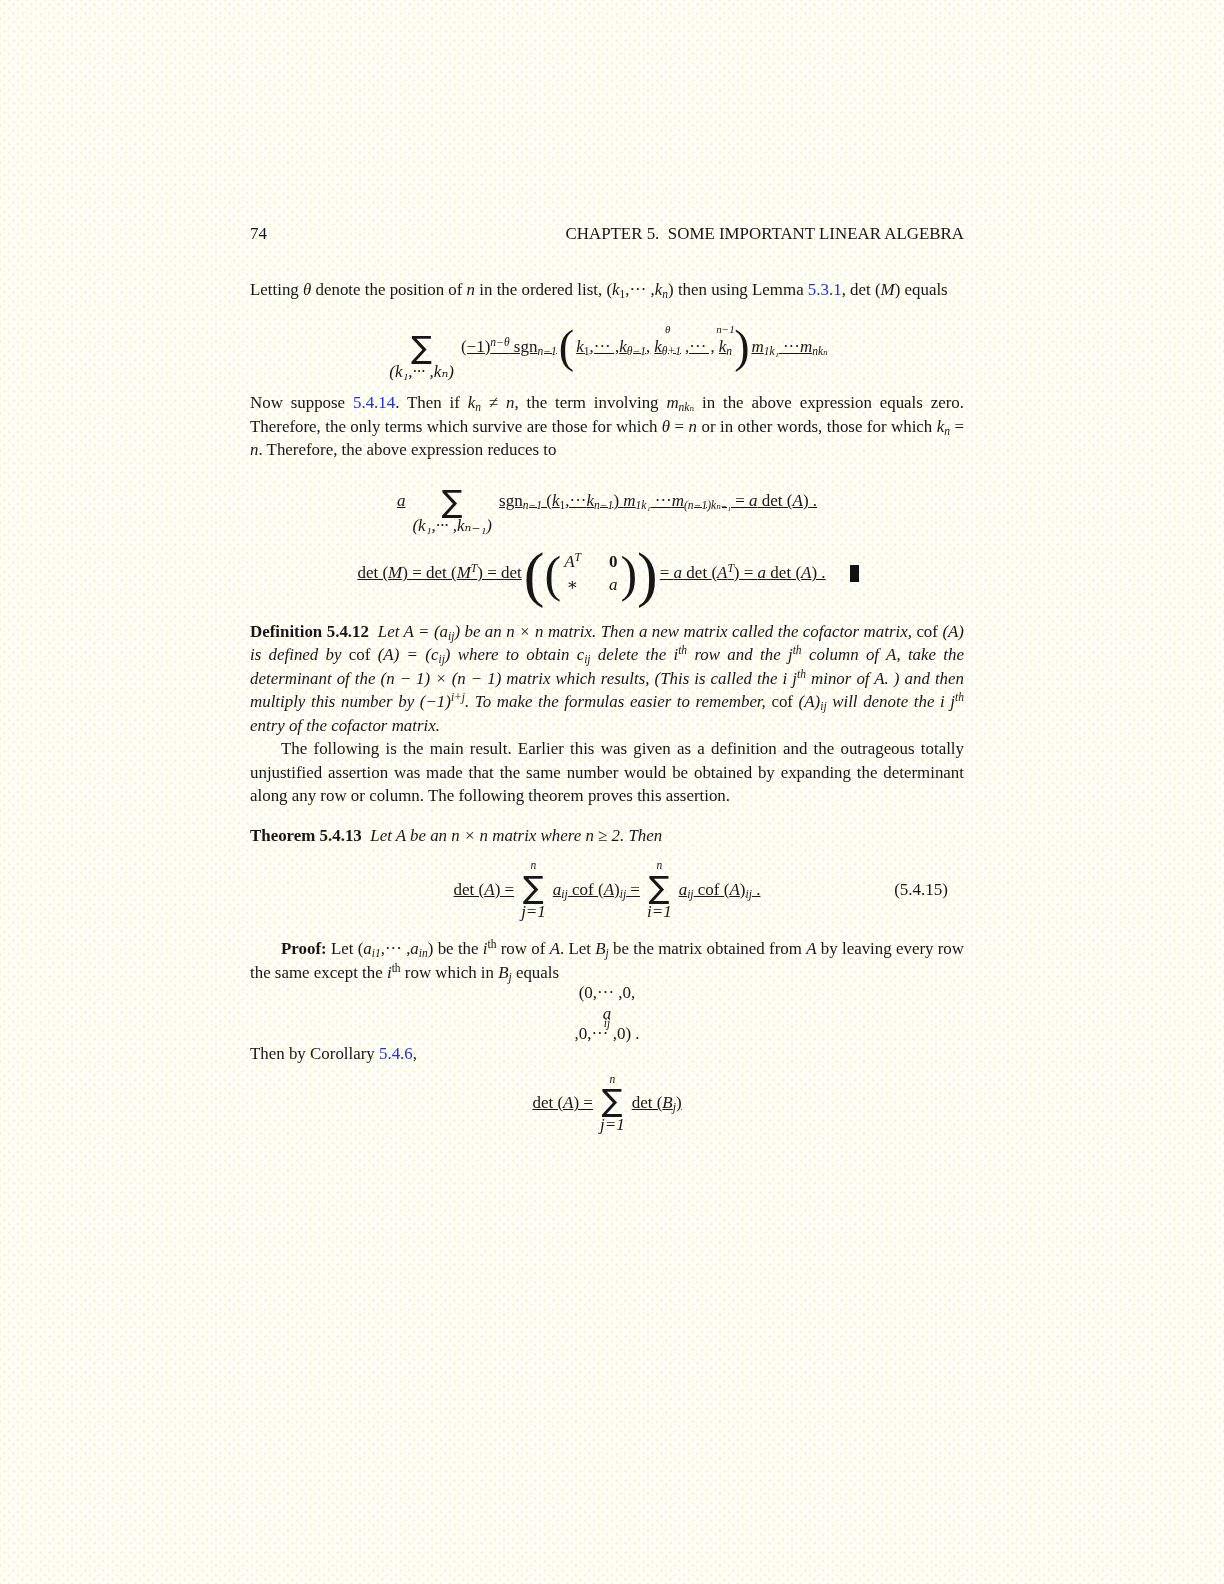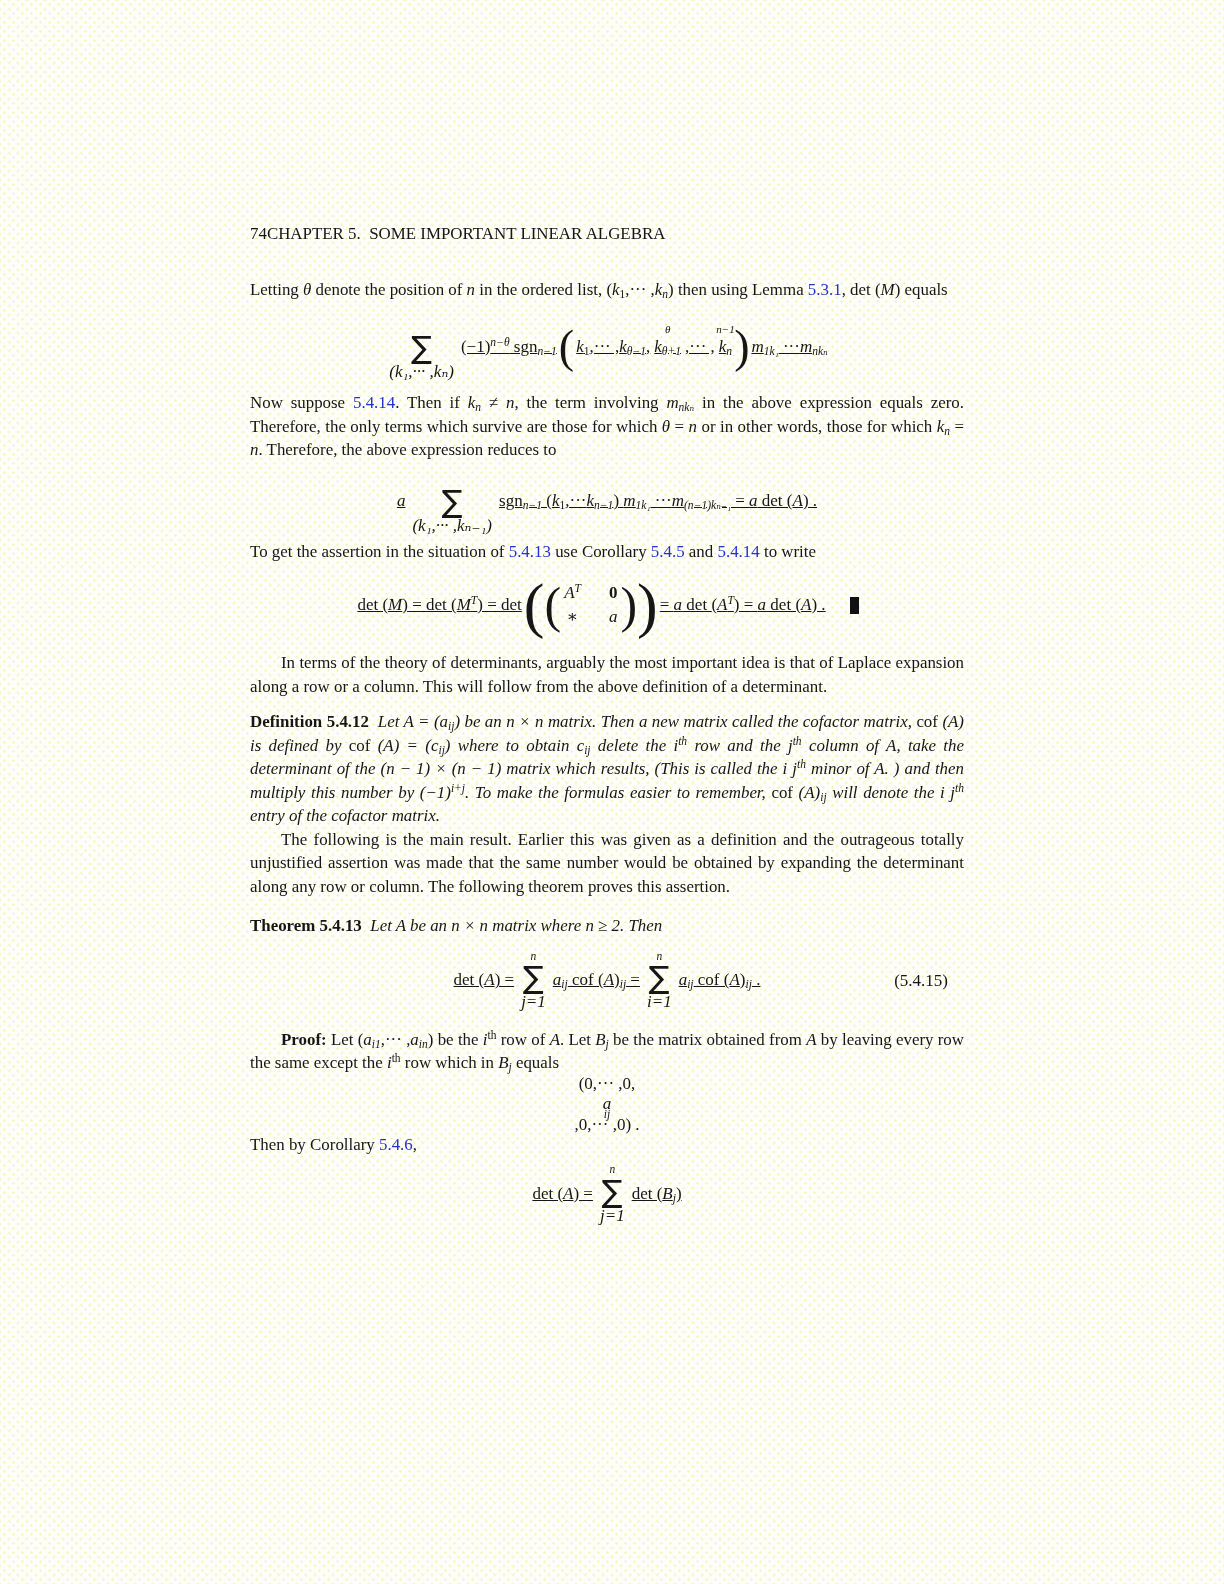--- a/index.html
+++ b/index.html
@@ -13,21 +13,21 @@
     background-size:9px 9px;
     background-position:0 0,4.5px 4.5px;
     overflow:hidden;
     font-family:"Liberation Serif","DejaVu Serif",serif;
     color:#161616;
   }
   .content{
     position:absolute;left:250px;top:222px;width:714px;
     font-size:16.9px;line-height:23.5px;
   }
-  .hdr{display:flex;align-items:baseline;}
+  .hdr{display:flex;justify-content:space-between;align-items:baseline;}
   .para{text-align:justify;margin:0;}
   .ind{text-indent:31px;}
   .em{font-style:italic;}
   .mi{font-style:italic;}
   .mb{font-weight:700;font-style:normal;}
   .rm{font-style:normal;}
   .lk{color:#2233cc;}
   sub{font-size:.68em;vertical-align:-0.28em;line-height:0;}
   sup{font-size:.68em;vertical-align:0.55em;line-height:0;}
   .formula{
@@ -104,39 +104,37 @@
 
     <div class="formula m-f2">
       <span class="frag"><span class="mi">a</span></span>
       <span class="bigop noup">
         <span class="sigma">∑</span>
         <span class="llim">(k₁,··· ,kₙ₋₁)</span>
       </span>
       <span class="frag"><span>sgn</span><sub class="mi">n−1</sub><span> (</span><span class="mi">k</span><sub>1</sub><span>,···</span><span class="mi">k</span><sub class="mi">n−1</sub><span>) </span><span class="mi">m</span><sub class="mi">1k₁</sub><span> ···</span><span class="mi">m</span><sub class="mi">(n−1)kₙ₋₁</sub><span> = </span><span class="mi">a</span><span> det (</span><span class="mi">A</span><span>) .</span></span>
     </div>
 
-    <p class="para m-p3"><span>To get the assertion in the situation of </span><span class="lk">5.4.13</span><span> use Corollary </span><span class="lk">5.4.5</span><span> and </span><span class="lk">5.4.14</span><span> to write</span></p>
 
     <div class="formula m-f3">
       <span class="frag"><span>det (</span><span class="mi">M</span><span>) = det </span><span>(</span><span class="mi">M</span><sup class="mi">T</sup><span>) = det</span></span>
       <span class="paren pouter">(</span>
       <span class="paren pinner">(</span>
       <span class="mat">
         <span><span class="mi">A</span><sup class="mi">T</sup></span>
         <span><span class="mb">0</span></span>
         <span><span>∗</span></span>
         <span><span class="mi">a</span></span>
       </span>
       <span class="paren pinner">)</span>
       <span class="paren pouter">)</span>
       <span class="frag"><span> = </span><span class="mi">a</span><span> det </span><span>(</span><span class="mi">A</span><sup class="mi">T</sup><span>) = </span><span class="mi">a</span><span> det (</span><span class="mi">A</span><span>) .</span></span>
       <span class="qed"></span>
     </div>
 
-    <p class="para ind m-p4"><span>In terms of the theory of determinants, arguably the most important idea is that of Laplace expansion along a row or a column. This will follow from the above definition of a determinant.</span></p>
 
     <p class="para em m-def"><span class="mb">Definition 5.4.12</span><span>&nbsp; Let A = (a</span><sub>ij</sub><span>) be an n × n matrix. Then a new matrix called the cofactor matrix, </span><span class="rm">cof</span><span> (A) is defined by </span><span class="rm">cof</span><span> (A) = (c</span><sub>ij</sub><span>) where to obtain c</span><sub>ij</sub><span> delete the i</span><sup>th</sup><span> row and the j</span><sup>th</sup><span> column of A, take the determinant of the (n − 1) × (n − 1) matrix which results, (This is called the i j</span><sup>th</sup><span> minor of A. ) and then multiply this number by (−1)</span><sup>i+j</sup><span>. To make the formulas easier to remember, </span><span class="rm">cof</span><span> (A)</span><sub>ij</sub><span> will denote the i j</span><sup>th</sup><span> entry of the cofactor matrix.</span></p>
 
     <p class="para ind m-p5"><span>The following is the main result. Earlier this was given as a definition and the outrageous totally unjustified assertion was made that the same number would be obtained by expanding the determinant along any row or column. The following theorem proves this assertion.</span></p>
 
     <p class="para em m-thm"><span class="mb">Theorem 5.4.13</span><span>&nbsp; Let A be an n × n matrix where n ≥ 2. Then</span></p>
 
     <div class="formula m-f4">
       <span class="frag"><span>det (</span><span class="mi">A</span><span>) = </span></span>
       <span class="bigop">

